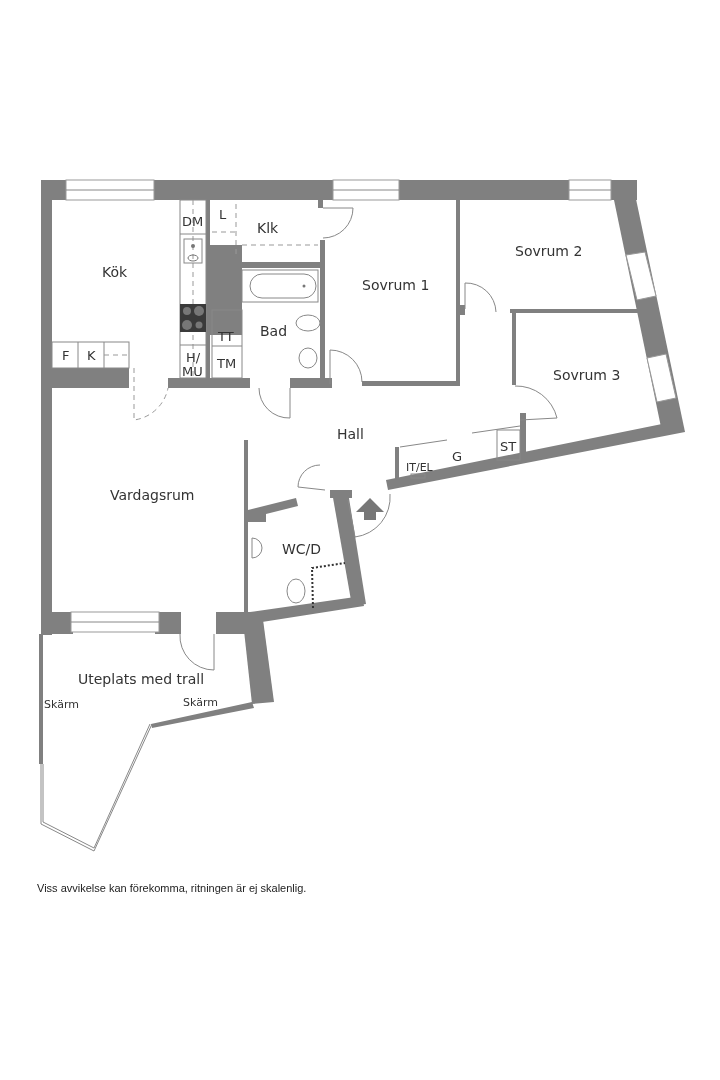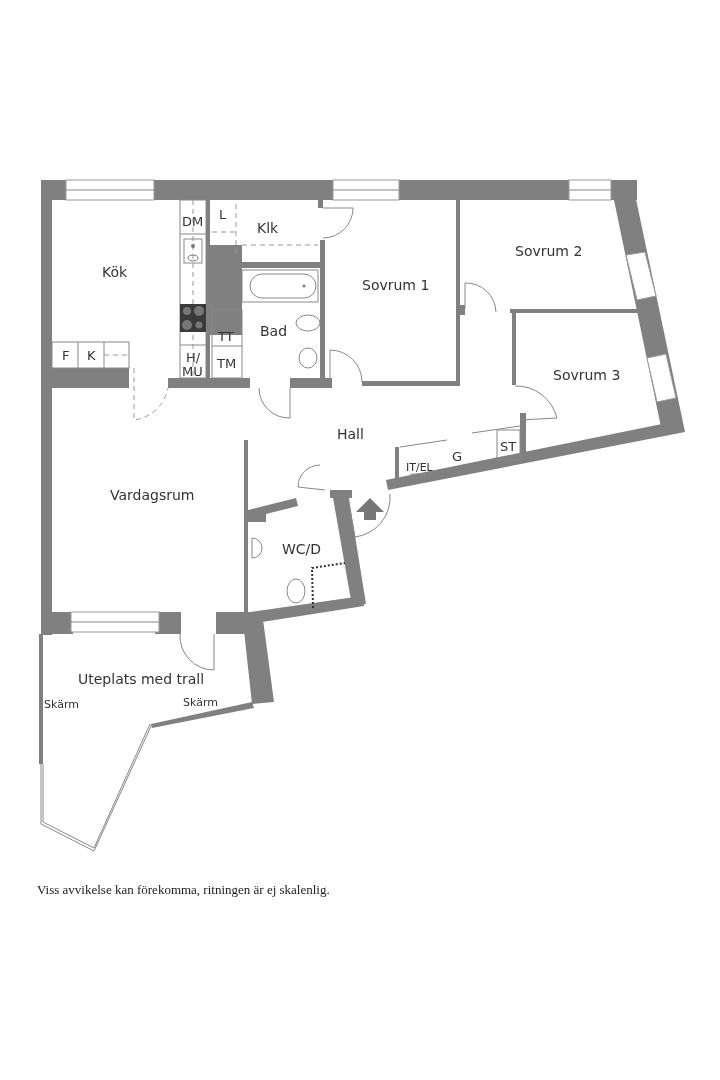--- a/index.html
+++ b/index.html
@@ -6,22 +6,22 @@
   body { width: 720px; height: 1080px; position: relative; overflow: hidden;
          font-family: "DejaVu Sans", sans-serif; }
   #plan { position: absolute; left: 0; top: 0; width: 720px; height: 1080px; }
   .wall { fill: #808080; }
   .line { fill: none; stroke: #888; stroke-width: 1; }
   .dash { fill: none; stroke: #999; stroke-width: 1; stroke-dasharray: 5 4; }
   .win  { fill: #ffffff; stroke: #999; stroke-width: 1; }
   .lbl  { font-family: "DejaVu Sans", sans-serif; fill: #333; font-size: 14px; }
   .lbl-s{ font-family: "DejaVu Sans", sans-serif; fill: #333; font-size: 11px; }
   .lbl-m{ font-family: "DejaVu Sans", sans-serif; fill: #333; font-size: 13px; }
-  #disclaimer { position: absolute; left: 37px; top: 882px; font-size: 13px; color: #222;
-                font-family: Liberation Serif, serif; }
+  #disclaimer { position: absolute; left: 37px; top: 882px; font-size: 11px; color: #222;
+                font-family: Liberation Sans, sans-serif; }
 </style>
 </head>
 <body>
 
 <svg id="plan" viewBox="0 0 720 1080" xmlns="http://www.w3.org/2000/svg">
 
   <g>
 
     <rect class="wall" x="41" y="180" width="570" height="20"></rect>
     <rect class="wall" x="611" y="180" width="26" height="20"></rect>

